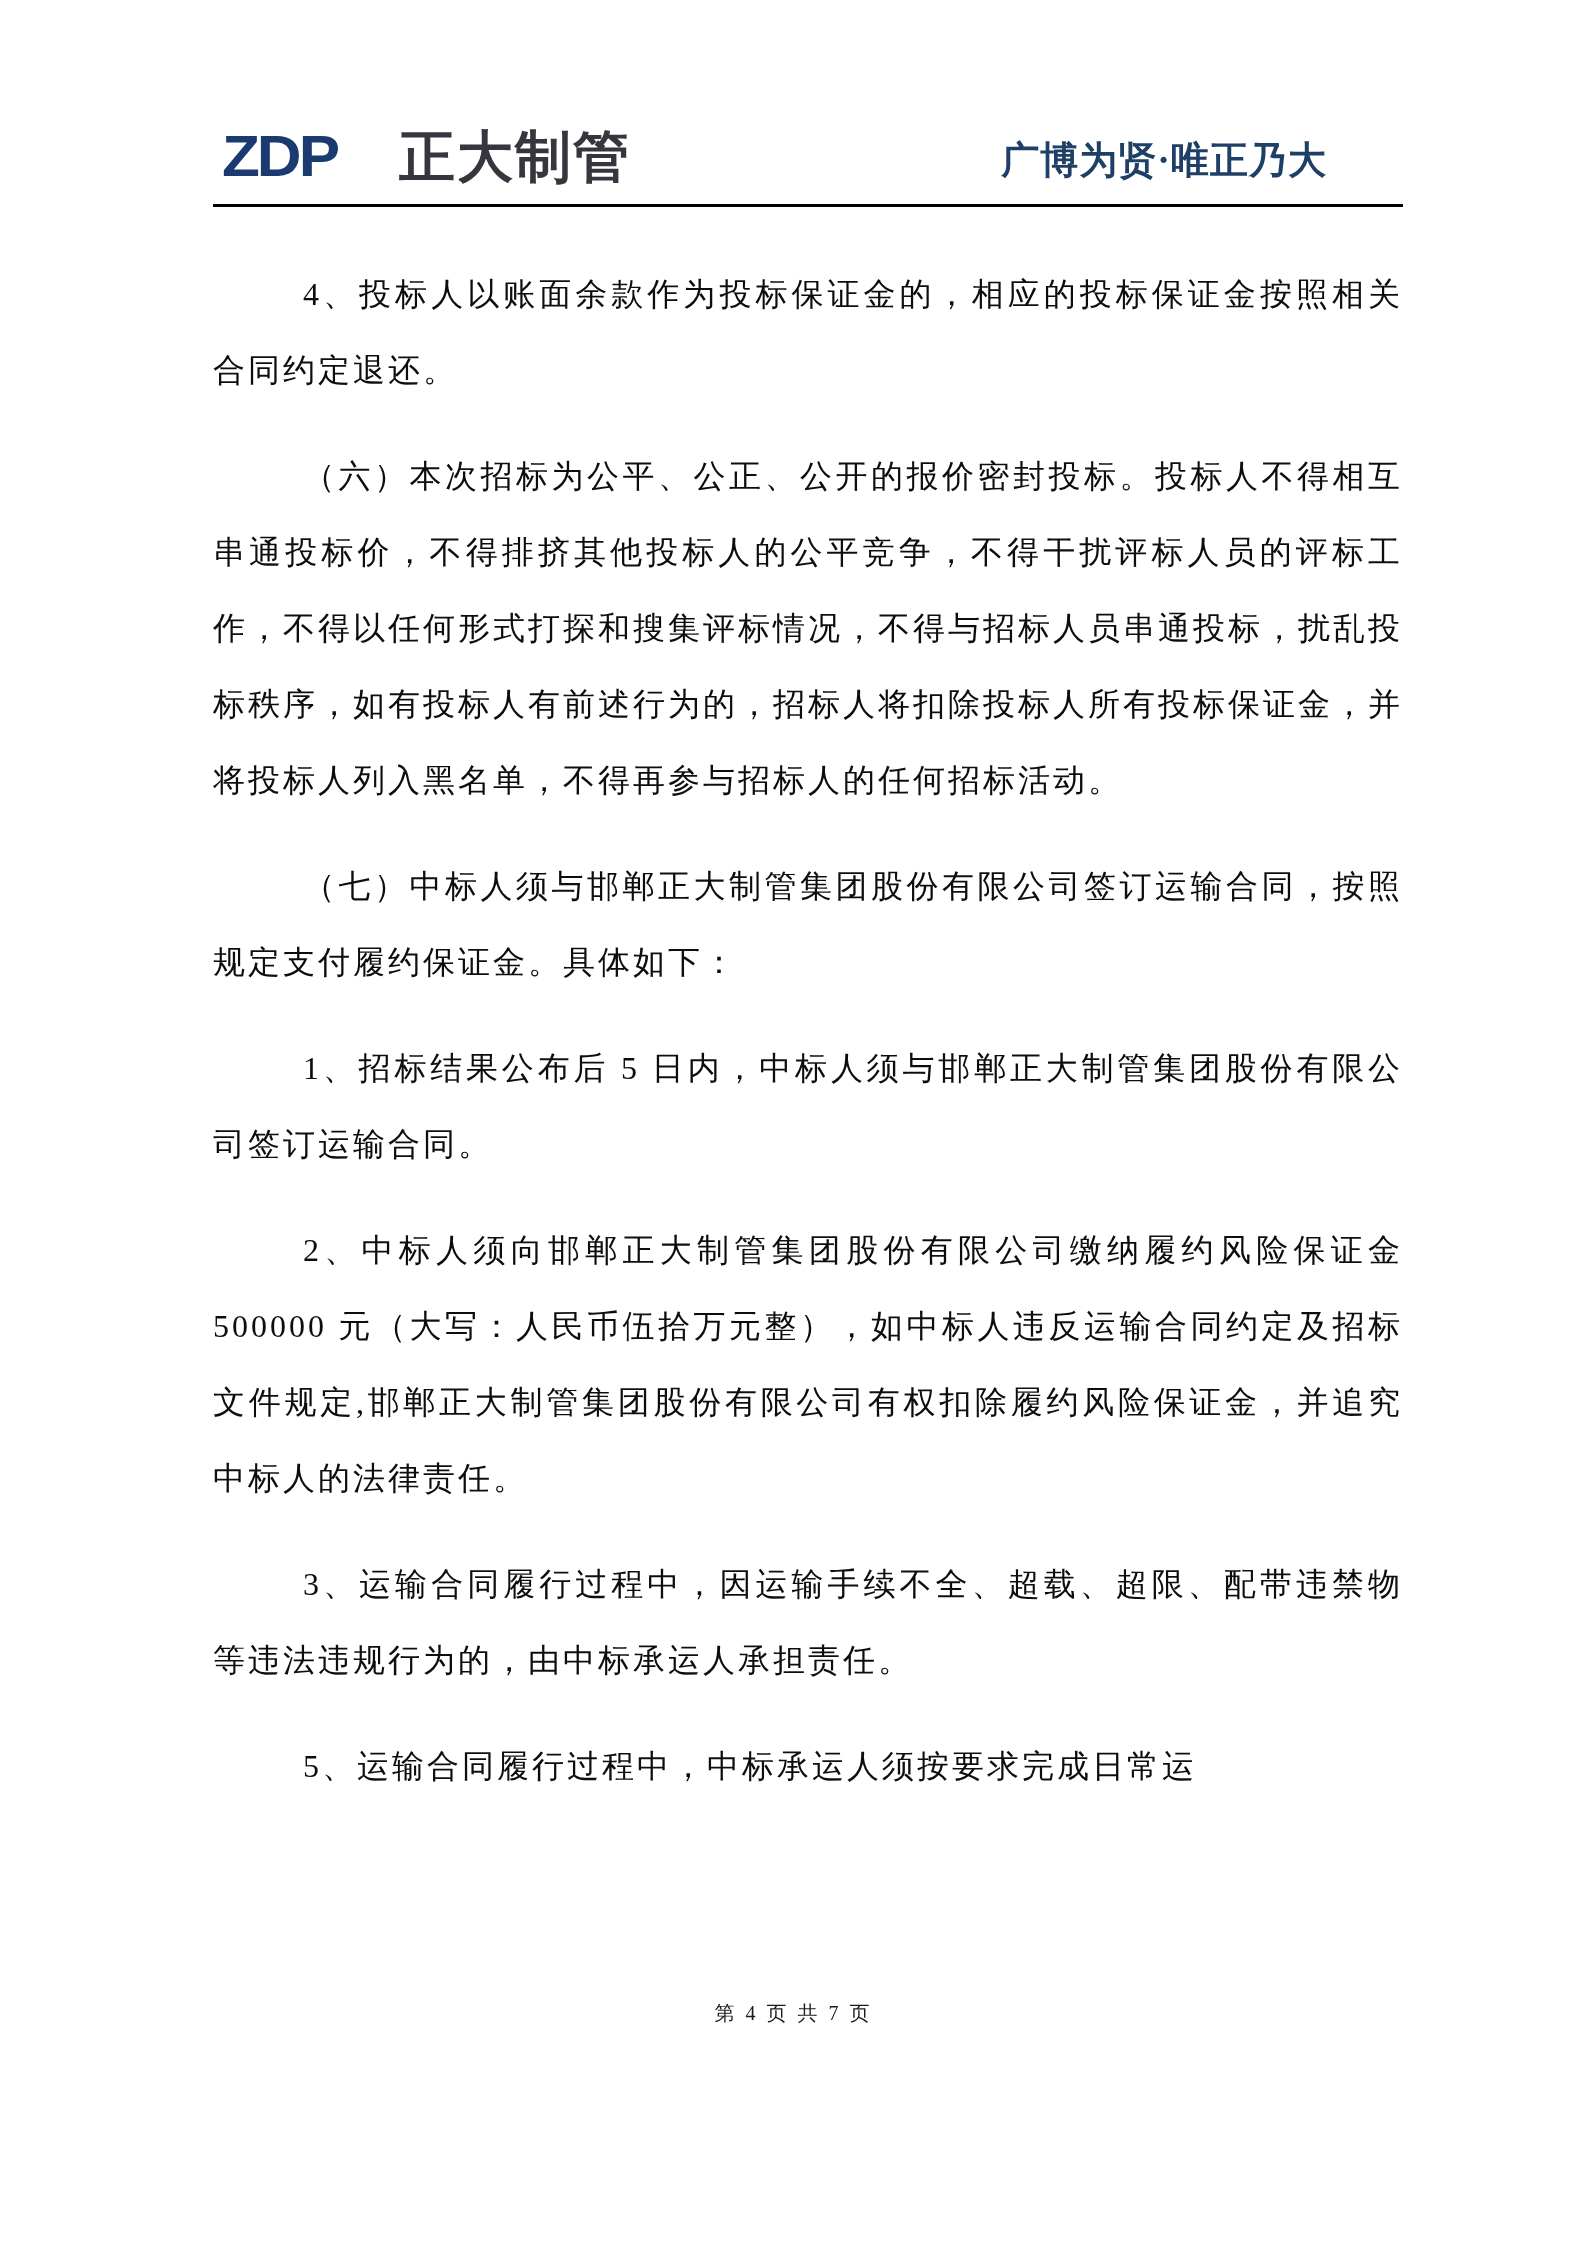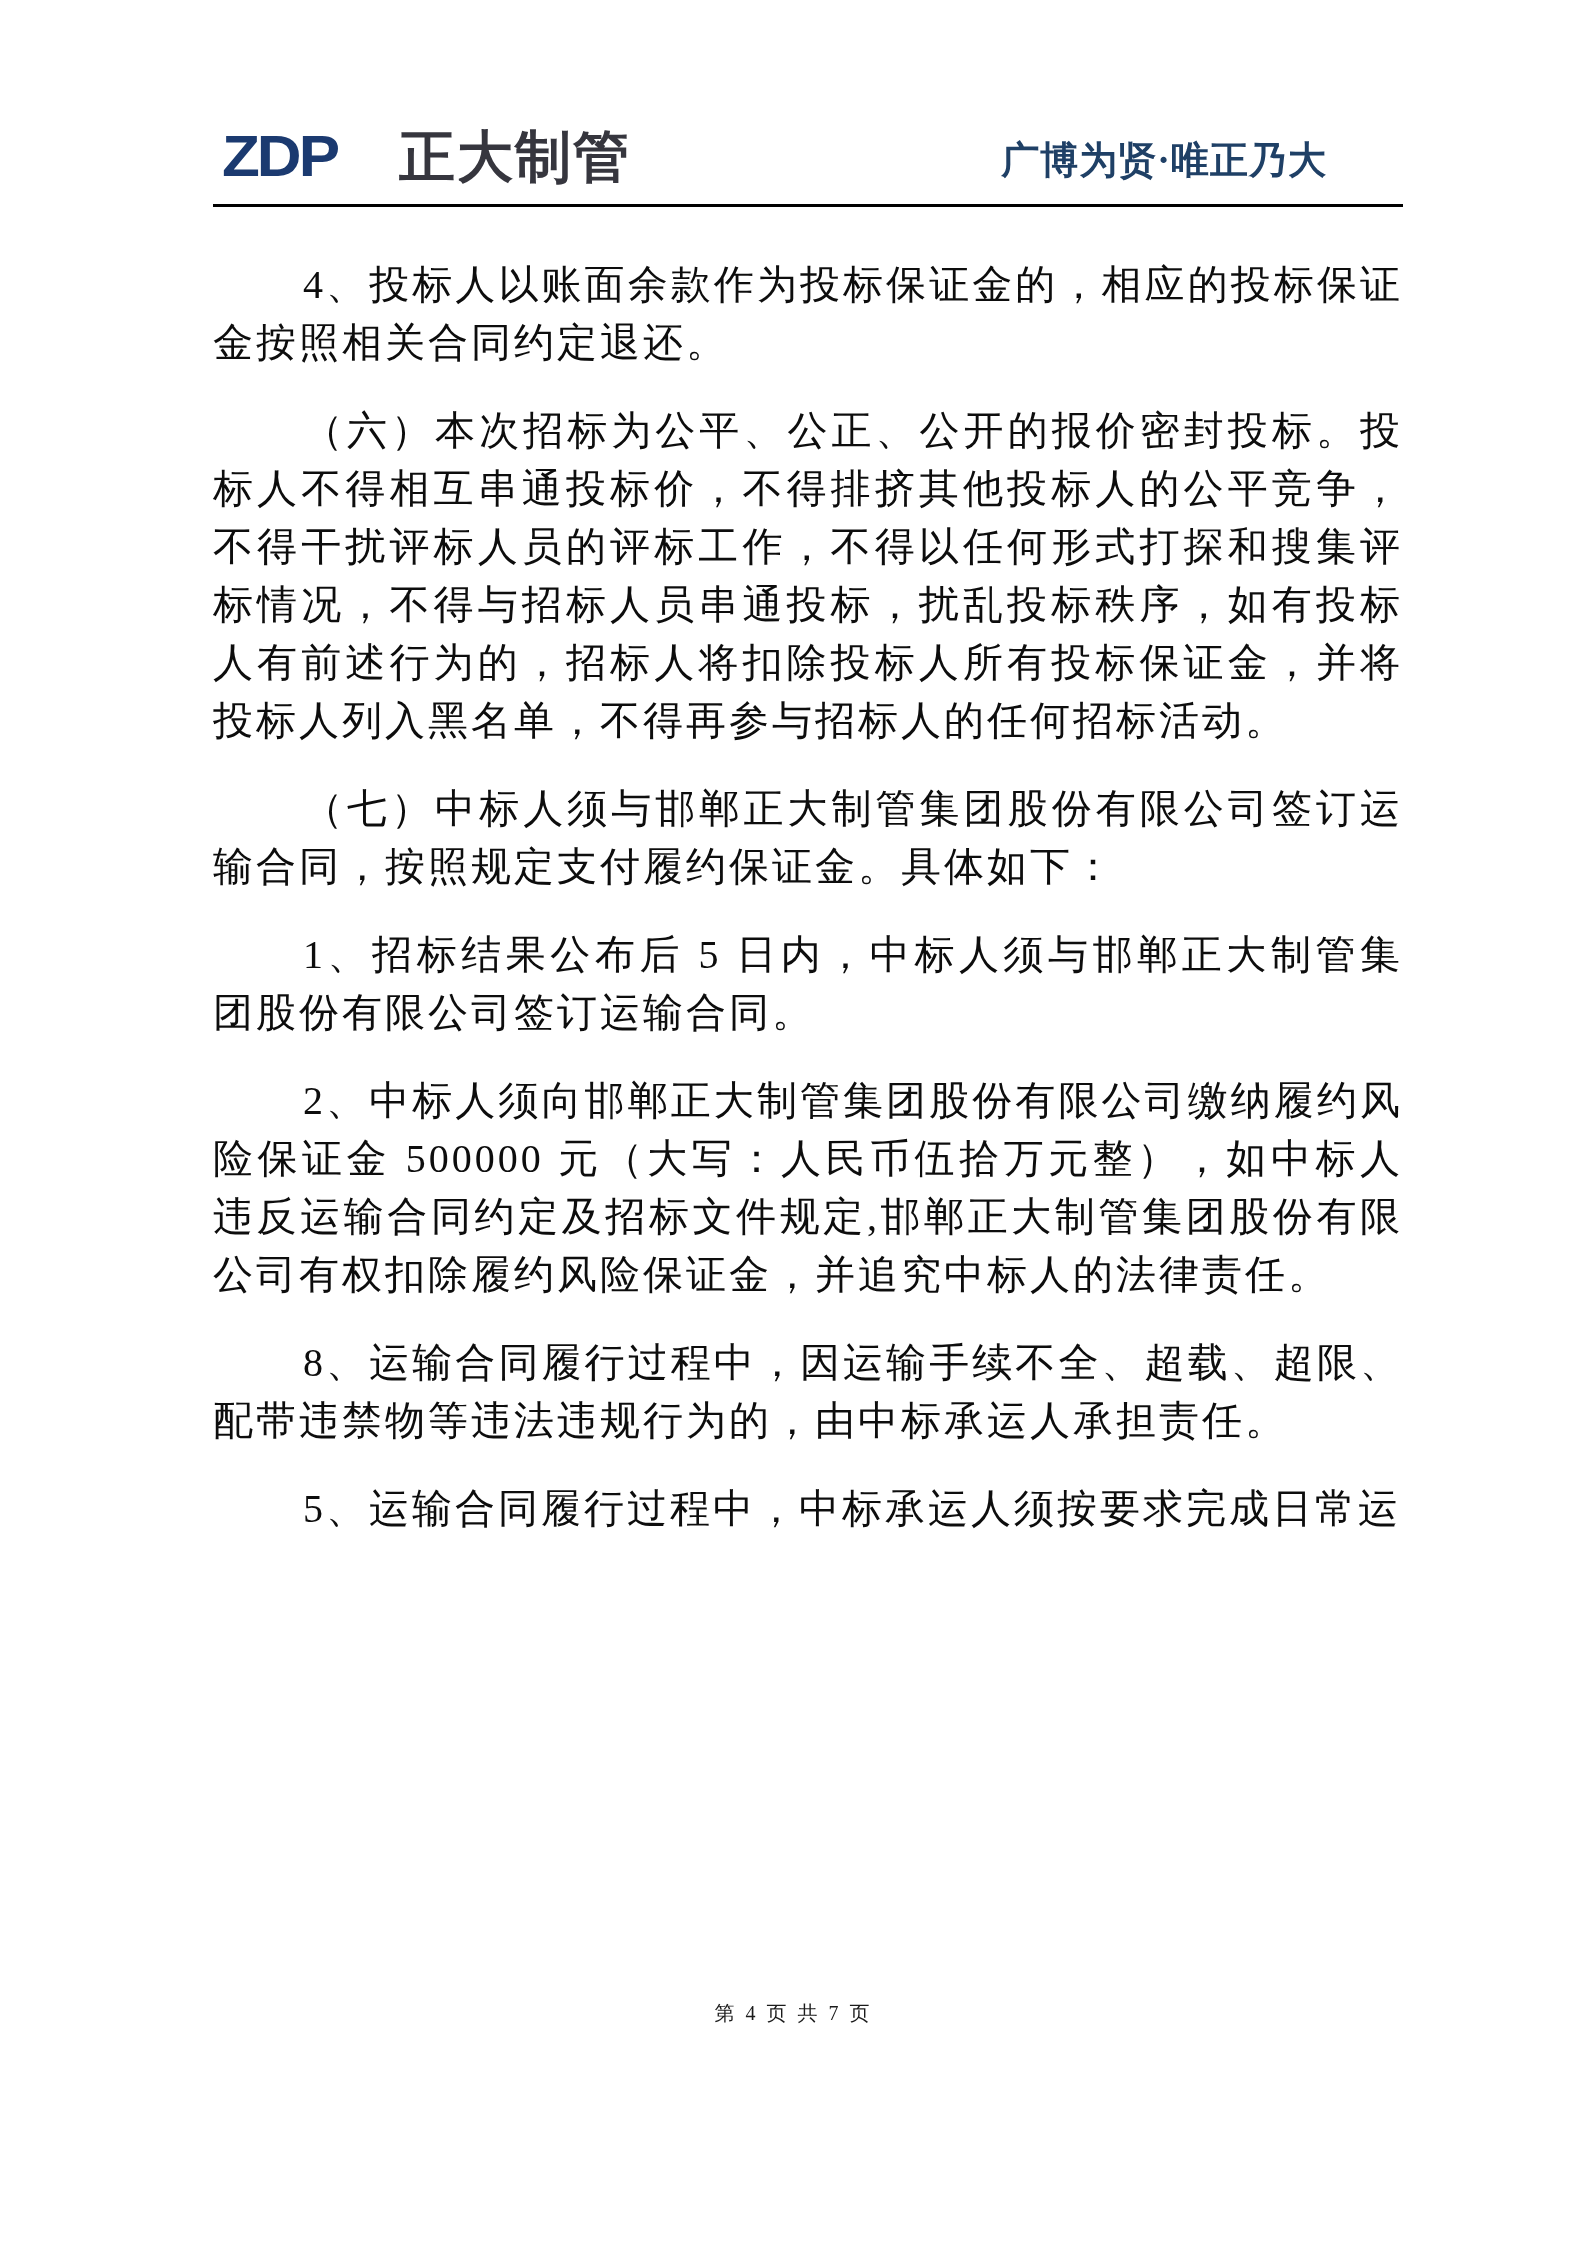--- a/index.html
+++ b/index.html
@@ -41,22 +41,22 @@
     background:#000;
   }
 
   
   .doc-body{
     position:absolute;top:256px;left:213px;width:1190px;
     color:#0d0d0d;
   }
   .para{
     margin:0 0 30px 0;
-    font-size:40px;
-    line-height:58px;
+    font-size:32px;
+    line-height:76px;
     letter-spacing:3px;
     text-indent:90px;
     text-align:justify;
     text-justify:inter-character;
   }
 
   
   .footer{
     position:absolute;top:2000px;left:0;width:100%;
     text-align:center;
@@ -76,19 +76,19 @@
     <div class="slogan" style="color: rgb(31, 64, 102);">广博为贤·唯正乃大</div>
     <div class="header-rule" style="background: rgb(0, 0, 0);"></div>
   </div>
 
   <div class="doc-body">
       <p class="para">4、投标人以账面余款作为投标保证金的，相应的投标保证金按照相关合同约定退还。</p>
       <p class="para">（六）本次招标为公平、公正、公开的报价密封投标。投标人不得相互串通投标价，不得排挤其他投标人的公平竞争，不得干扰评标人员的评标工作，不得以任何形式打探和搜集评标情况，不得与招标人员串通投标，扰乱投标秩序，如有投标人有前述行为的，招标人将扣除投标人所有投标保证金，并将投标人列入黑名单，不得再参与招标人的任何招标活动。</p>
       <p class="para">（七）中标人须与邯郸正大制管集团股份有限公司签订运输合同，按照规定支付履约保证金。具体如下：</p>
       <p class="para">1、招标结果公布后 5 日内，中标人须与邯郸正大制管集团股份有限公司签订运输合同。</p>
       <p class="para">2、中标人须向邯郸正大制管集团股份有限公司缴纳履约风险保证金 500000 元（大写：人民币伍拾万元整），如中标人违反运输合同约定及招标文件规定,邯郸正大制管集团股份有限公司有权扣除履约风险保证金，并追究中标人的法律责任。</p>
-      <p class="para">8、运输合同履行过程中，因运输手续不全、超载、超限、配带违禁物等违法违规行为的，由中标承运人承担责任。</p>
+      <p class="para">3、运输合同履行过程中，因运输手续不全、超载、超限、配带违禁物等违法违规行为的，由中标承运人承担责任。</p>
       <p class="para">5、运输合同履行过程中，中标承运人须按要求完成日常运</p>
     </div>
 
   <div class="footer">第 4 页 共 7 页</div>
 
 </div>
 
 </body></html>

